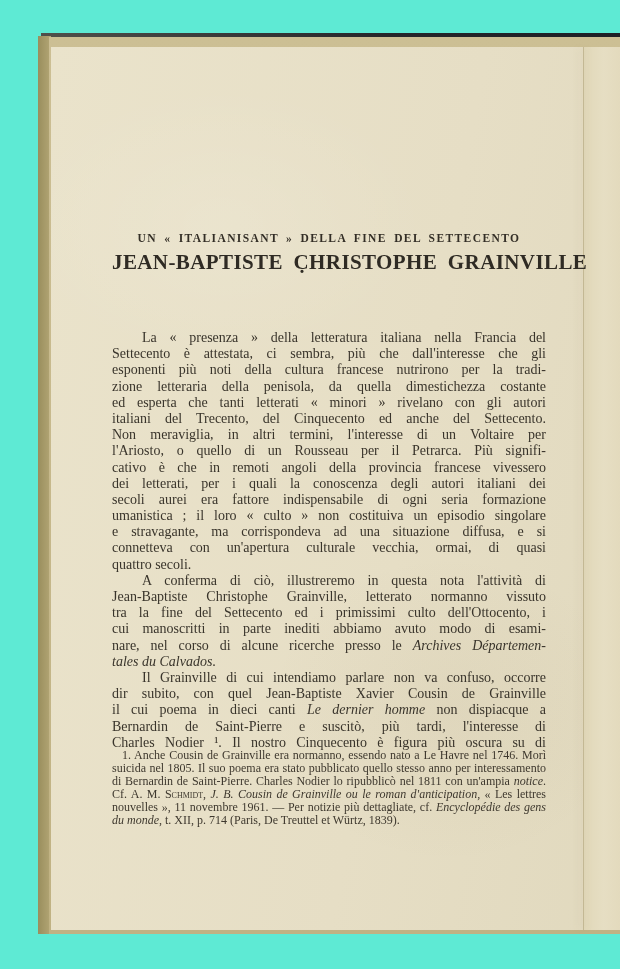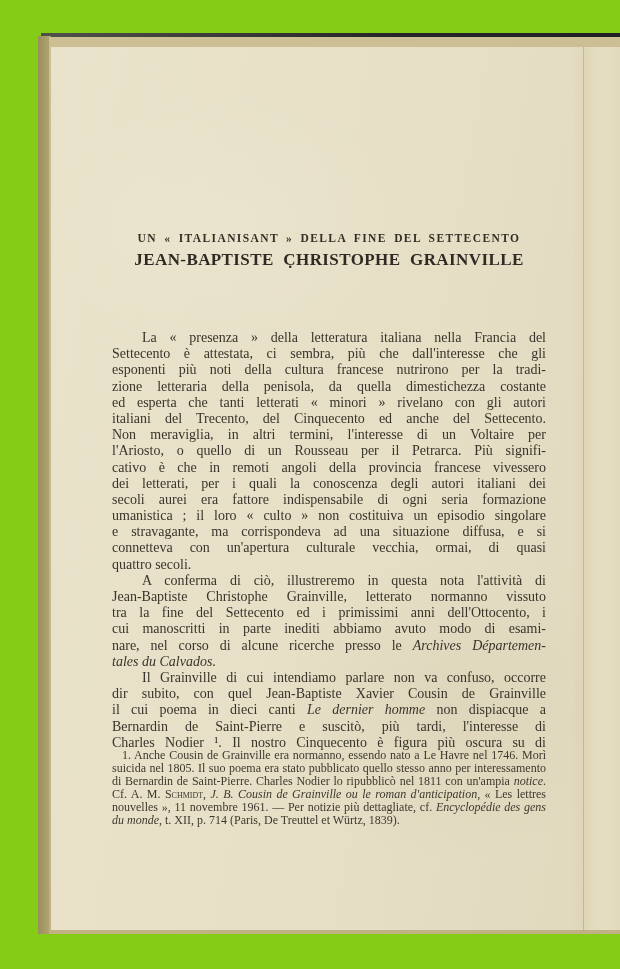--- a/index.html
+++ b/index.html
@@ -1,18 +1,18 @@
 <!DOCTYPE html>
 <html><head>
 <meta charset="utf-8">
 <style>
   html,body { margin:0; padding:0; }
   .stage {
     position:relative; width:620px; height:969px;
-    background:#84cc16; overflow:hidden;
+    background:#5eead4; overflow:hidden;
     font-family:"Liberation Serif", serif;
   }
   
   .book { position:absolute; left:38px; top:33px; width:582px; height:901px; }
   .edge-dark {
     position:absolute; top:0; left:3px; right:0; height:4px;
     background:linear-gradient(to right,#50504b,#26262a 60%,#1e2026);
   }
   .edge-side {
     position:absolute; top:3px; left:0; width:13px; bottom:0;
@@ -40,21 +40,21 @@
   }
   
   .content { position:absolute; left:74px; top:0; width:434px; height:100%; color:#39342b; }
   .kicker {
     position:absolute; top:199px; left:0; width:100%;
     text-align:center; font-weight:700; font-size:11.5px;
     letter-spacing:1.4px; word-spacing:3px; color:#332e26; white-space:nowrap;
   }
   .main-title {
     position:absolute; top:217px; left:0; width:100%;
-    text-align:center; font-size:17px; font-weight:700;
+    text-align:center; font-size:21px; font-weight:700;
     letter-spacing:0.4px; word-spacing:5px; color:#2f2b24; white-space:nowrap;
   }
   .body-text { position:absolute; top:297px; left:0; width:100%; font-size:14px; }
   .line {
     line-height:16.2px; height:16.2px;
     text-align:justify; text-align-last:justify;
     overflow:visible; white-space:normal;
   }
   .line.first { text-indent:30px; }
   .line.no-just { text-align-last:left; }
@@ -93,21 +93,21 @@
             <div class="line">dei letterati, per i quali la conoscenza degli autori italiani dei</div>
             <div class="line">secoli aurei era fattore indispensabile di ogni seria formazione</div>
             <div class="line">umanistica ; il loro « culto » non costituiva un episodio singolare</div>
             <div class="line">e stravagante, ma corrispondeva ad una situazione diffusa, e si</div>
             <div class="line">connetteva con un'apertura culturale vecchia, ormai, di quasi</div>
             <div class="line no-just">quattro secoli.</div>
           </div>
           <div>
             <div class="line first">A conferma di ciò, illustreremo in questa nota l'attività di</div>
             <div class="line">Jean-Baptiste Christophe Grainville, letterato normanno vissuto</div>
-            <div class="line">tra la fine del Settecento ed i primissimi anni dell'Ottocento, i</div>
+            <div class="line">tra la fine del Settecento ed i primissimi culto dell'Ottocento, i</div>
             <div class="line">cui manoscritti in parte inediti abbiamo avuto modo di esami-</div>
             <div class="line">nare, nel corso di alcune ricerche presso le <i>Archives Départemen-</i></div>
             <div class="line no-just"><i>tales du Calvados</i>.</div>
           </div>
           <div>
             <div class="line first">Il Grainville di cui intendiamo parlare non va confuso, occorre</div>
             <div class="line">dir subito, con quel Jean-Baptiste Xavier Cousin de Grainville</div>
             <div class="line">il cui poema in dieci canti <i>Le dernier homme</i> non dispiacque a</div>
             <div class="line">Bernardin de Saint-Pierre e suscitò, più tardi, l'interesse di</div>
             <div class="line">Charles Nodier ¹. Il nostro Cinquecento è figura più oscura su di</div>

